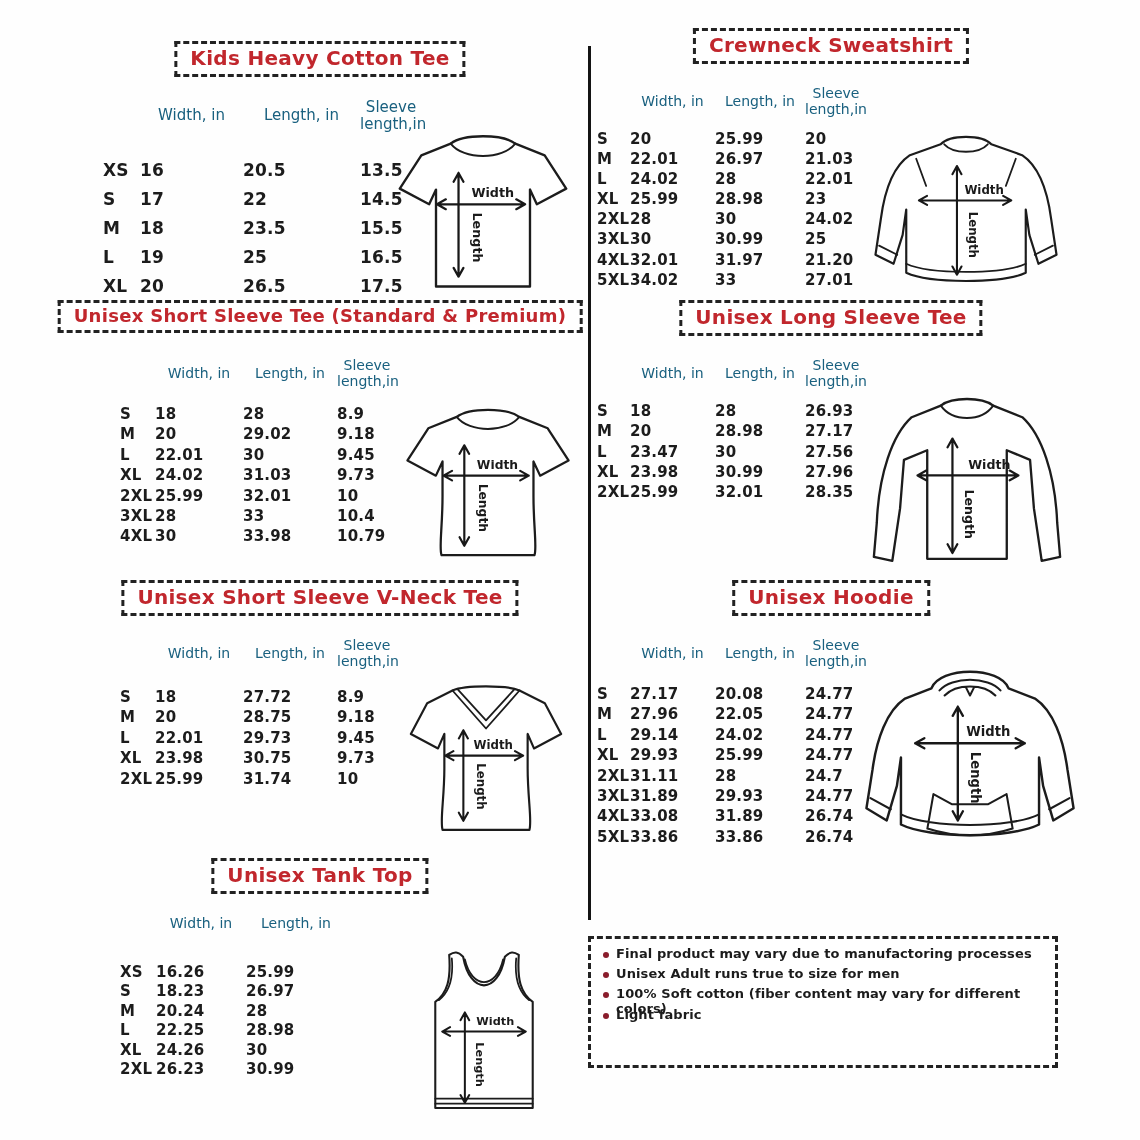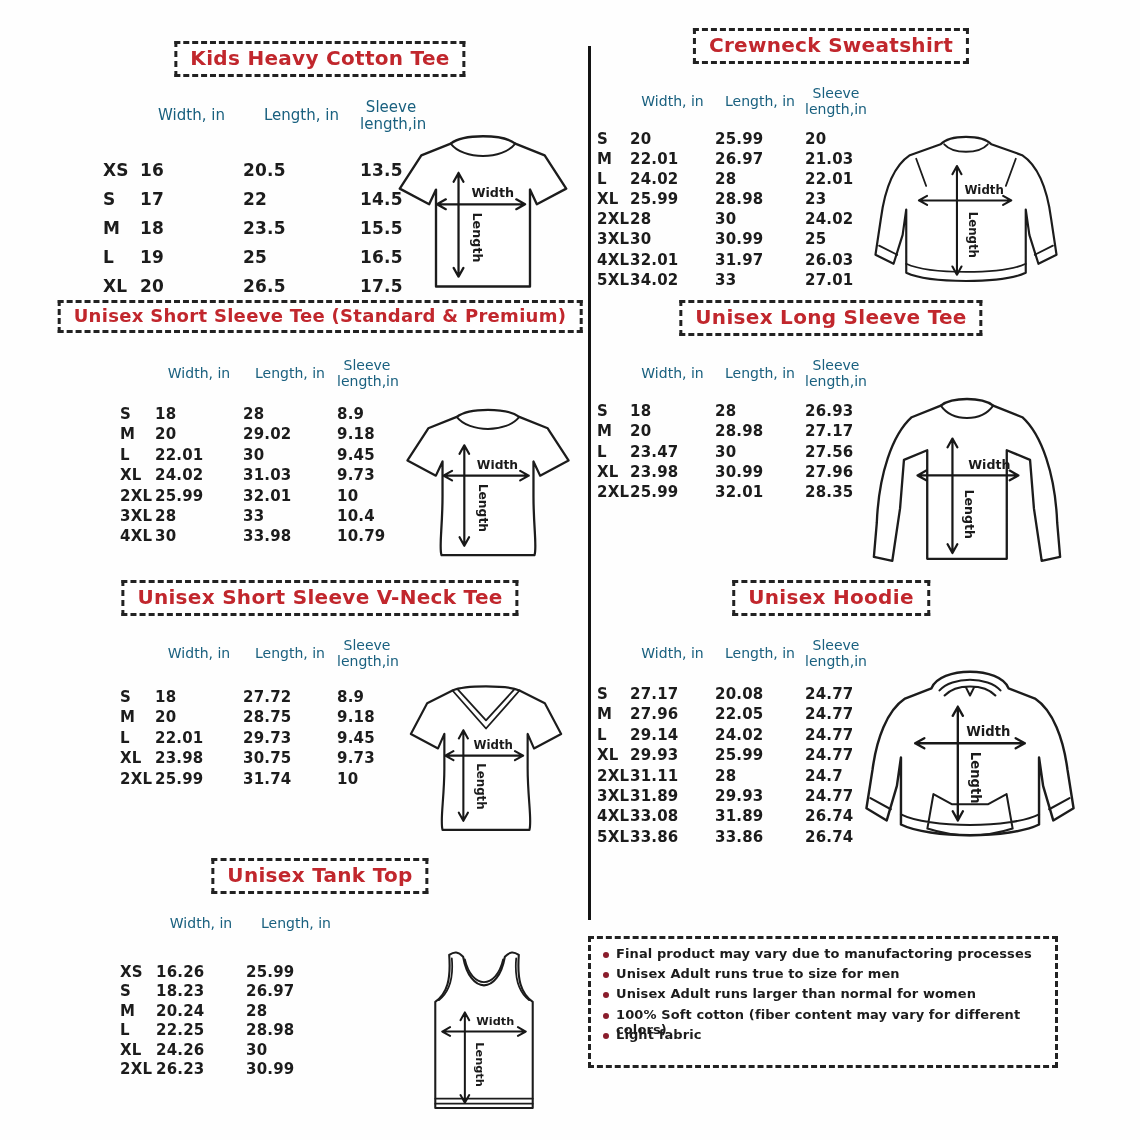--- a/index.html
+++ b/index.html
@@ -173,21 +173,21 @@
         <div class="tr">
           <div class="td">3XL</div>
           <div class="td">30</div>
           <div class="td">30.99</div>
           <div class="td">25</div>
         </div>
         <div class="tr">
           <div class="td">4XL</div>
           <div class="td">32.01</div>
           <div class="td">31.97</div>
-          <div class="td">26.03</div>
+          <div class="td">21.20</div>
         </div>
         <div class="tr">
           <div class="td">5XL</div>
           <div class="td">34.02</div>
           <div class="td">33</div>
           <div class="td">27.01</div>
         </div>
       </div>
     <div class="garment">
       <svg viewBox="0 0 220 190">
@@ -493,24 +493,20 @@
       <div class="note-line">
         <span class="note-dot"></span>
         <span>Final product may vary due to manufactoring processes</span>
       </div>
       <div class="note-line">
         <span class="note-dot"></span>
         <span>Unisex Adult runs true to size for men</span>
       </div>
       <div class="note-line">
         <span class="note-dot"></span>
-        <span>Unisex Adult runs larger than normal for women</span>
-      </div>
-      <div class="note-line">
-        <span class="note-dot"></span>
         <span>100% Soft cotton (fiber content may vary for different colors)</span>
       </div>
       <div class="note-line">
         <span class="note-dot"></span>
         <span>Light fabric</span>
       </div>
     </div>
 </div>
 
 </body></html>

